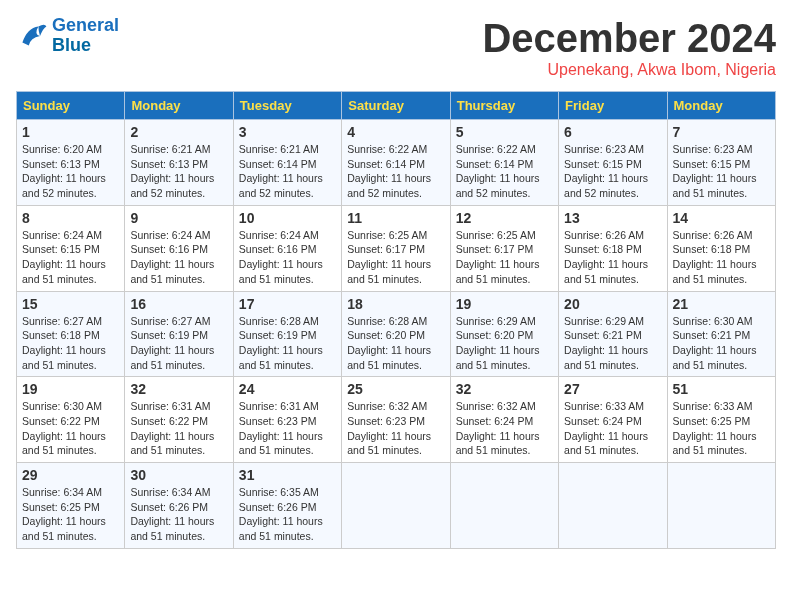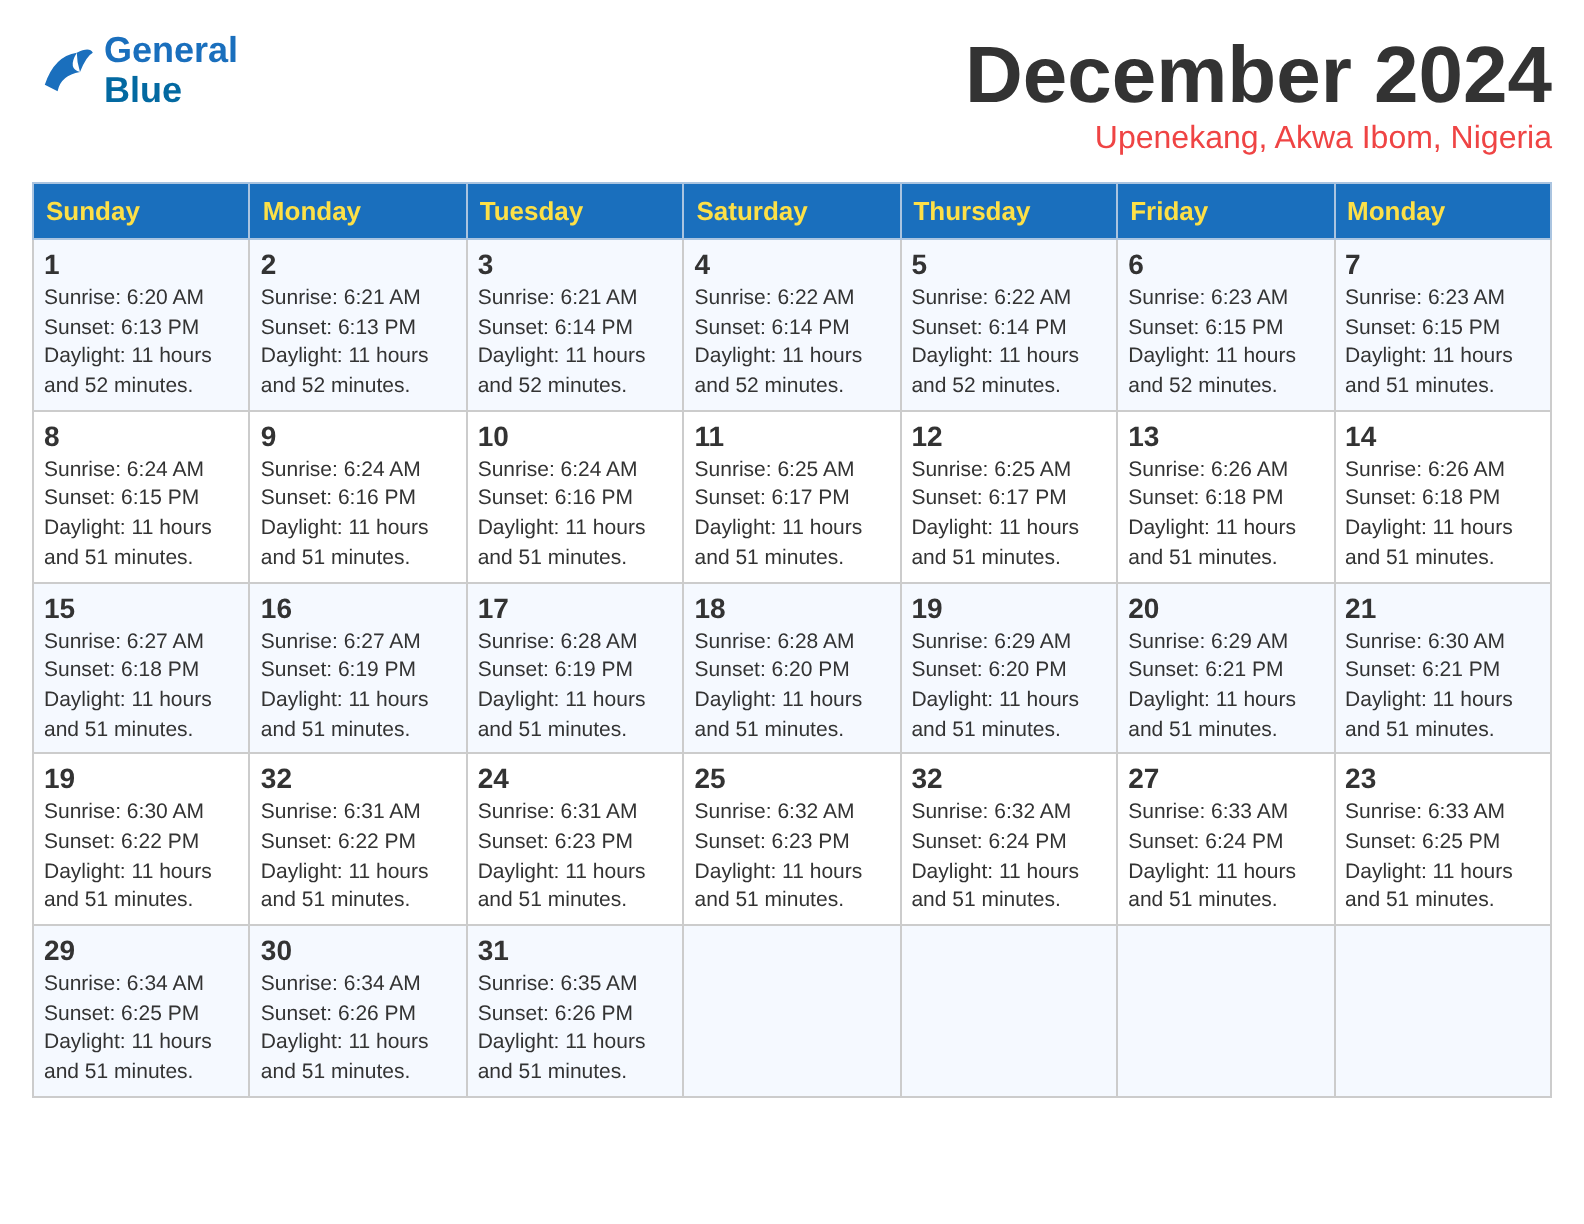--- a/index.html
+++ b/index.html
@@ -226,21 +226,21 @@
         </td>
         <td>
           <span class="day-num">32</span>
           <div class="cell-text">Sunrise: 6:32 AM<br>Sunset: 6:24 PM<br>Daylight: 11 hours and 51 minutes.</div>
         </td>
         <td>
           <span class="day-num">27</span>
           <div class="cell-text">Sunrise: 6:33 AM<br>Sunset: 6:24 PM<br>Daylight: 11 hours and 51 minutes.</div>
         </td>
         <td>
-          <span class="day-num">23</span>
+          <span class="day-num">51</span>
           <div class="cell-text">Sunrise: 6:33 AM<br>Sunset: 6:25 PM<br>Daylight: 11 hours and 51 minutes.</div>
         </td>
       </tr>
       <tr>
         <td>
           <span class="day-num">29</span>
           <div class="cell-text">Sunrise: 6:34 AM<br>Sunset: 6:25 PM<br>Daylight: 11 hours and 51 minutes.</div>
         </td>
         <td>
           <span class="day-num">30</span>

